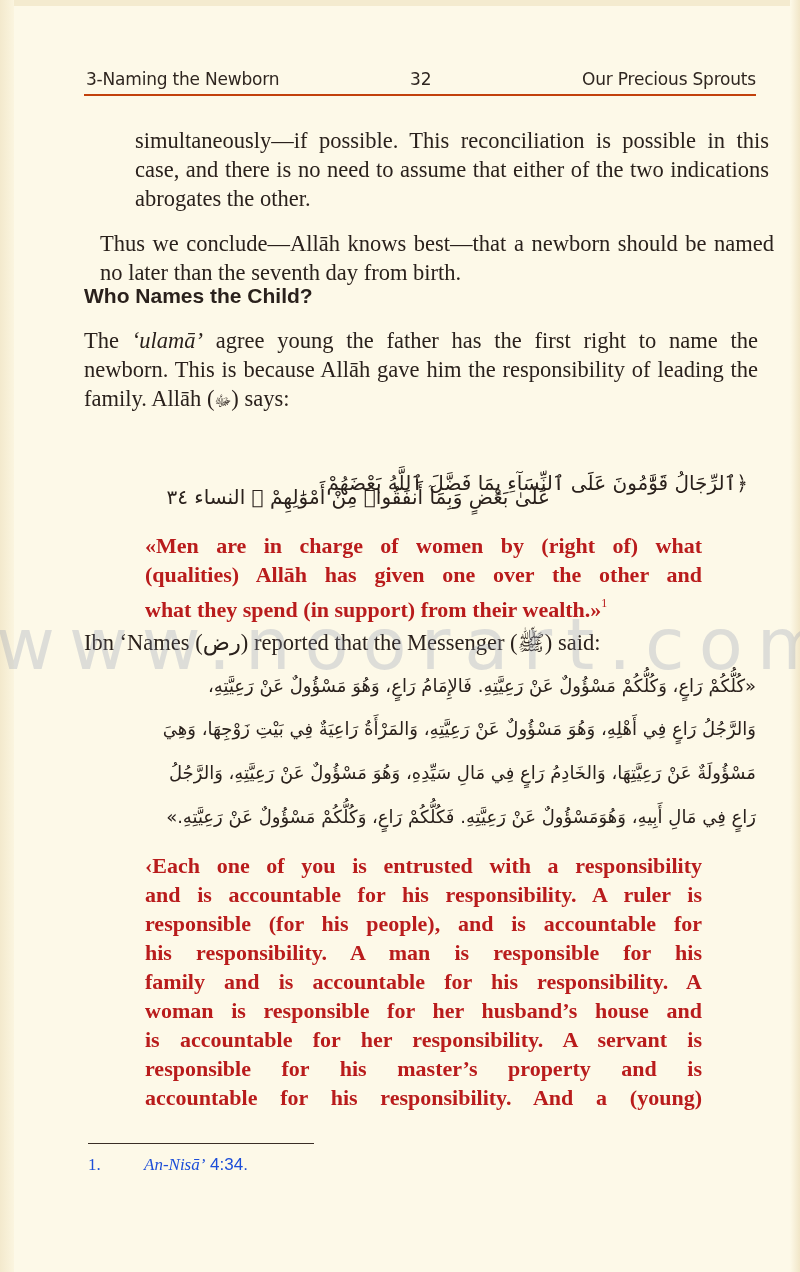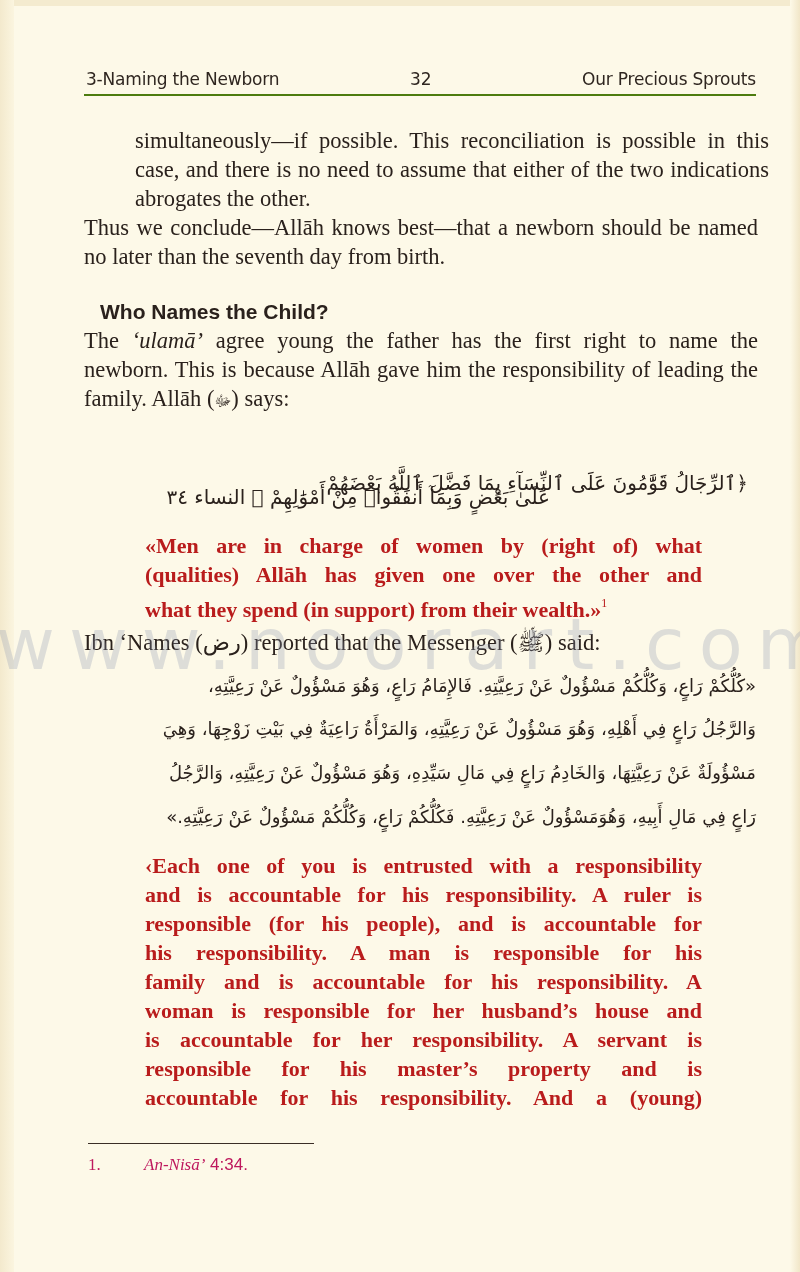--- a/index.html
+++ b/index.html
@@ -34,21 +34,21 @@
       background: #f4ebcf;
     }
 
     
     .running-header {
       position: absolute;
       left: 84px;
       top: 66px;
       width: 672px;
       height: 28px;
-      border-bottom: 2px solid #4d7c0f;
+      border-bottom: 2px solid #c2410c;
       font-family: "DejaVu Sans", "Liberation Sans", sans-serif;
       font-size: 17px;
       color: #2f2620;
     }
     .running-header .left { position: absolute; left: 2px; top: 3px; letter-spacing: -0.2px; }
     .running-header .center { position: absolute; left: 326px; top: 3px; }
     .running-header .right { position: absolute; right: 0; top: 3px; letter-spacing: -0.2px; }
 
     .body-text {
       position: absolute;
@@ -119,21 +119,21 @@
       width: 226px;
       height: 1px;
       background: #3a2e26;
     }
     .footnote {
       position: absolute;
       left: 88px;
       top: 1155px;
       font-size: 17px;
       font-family: "Liberation Sans", "DejaVu Sans", sans-serif;
-      color: #be185d;
+      color: #1d4ed8;
     }
     .footnote .num { font-family: "Liberation Serif", serif; display: inline-block; width: 56px; }
     .footnote .src { font-family: "Liberation Serif", serif; font-style: italic; }
 
     .watermark {
       position: absolute;
       left: -4px;
       top: 608px;
       width: 810px;
       font-family: "DejaVu Sans", "Liberation Sans", sans-serif;
@@ -154,23 +154,23 @@
 <div class="page-edge-left"></div>
 <div class="page-edge-right"></div>
 
 <header class="running-header">
   <span class="left">3-Naming the Newborn</span>
   <span class="center">32</span>
   <span class="right">Our Precious Sprouts</span>
 </header>
 
 <p class="body-text p1" style="margin:11px">simultaneously—if possible. This reconciliation is possible in this case, and there is no need to assume that either of the two indications abrogates the other.</p>
-<p class="body-text p2" style="margin:0">Thus we conclude—Allāh knows best—that a newborn should be named no later than the seventh day from birth.</p>
-
-<h2 class="heading" style="margin:16px">Who Names the Child?</h2>
+<p class="body-text p2" style="margin:16px">Thus we conclude—Allāh knows best—that a newborn should be named no later than the seventh day from birth.</p>
+
+<h2 class="heading" style="margin:0">Who Names the Child?</h2>
 
 <p class="body-text p3" style="margin:0"><span>The </span><i class="term">‘ulamā’</i><span> agree young the father has the first right to name the newborn. This is because Allāh gave him the responsibility of leading the family. Allāh (</span><span class="salutation">ﷻ</span><span>) says:</span></p>
 
 <div class="arabic ayah ayah-1">﴿ٱلرِّجَالُ قَوَّٰمُونَ عَلَى ٱلنِّسَآءِ بِمَا فَضَّلَ ٱللَّهُ بَعْضَهُمْ</div>
 <div class="arabic ayah ayah-2">عَلَىٰ بَعْضٍ وَبِمَآ أَنفَقُوا۟ مِنْ أَمْوَٰلِهِمْ ﴾ النساء ٣٤</div>
 
 <div class="translation tr1">
   <span class="line">«Men are in charge of women by (right of) what</span>
   <span class="line">(qualities) Allāh has given one over the other and</span>
   <span class="line last"><span>what they spend (in support) from their wealth.»</span><sup>1</sup></span>

